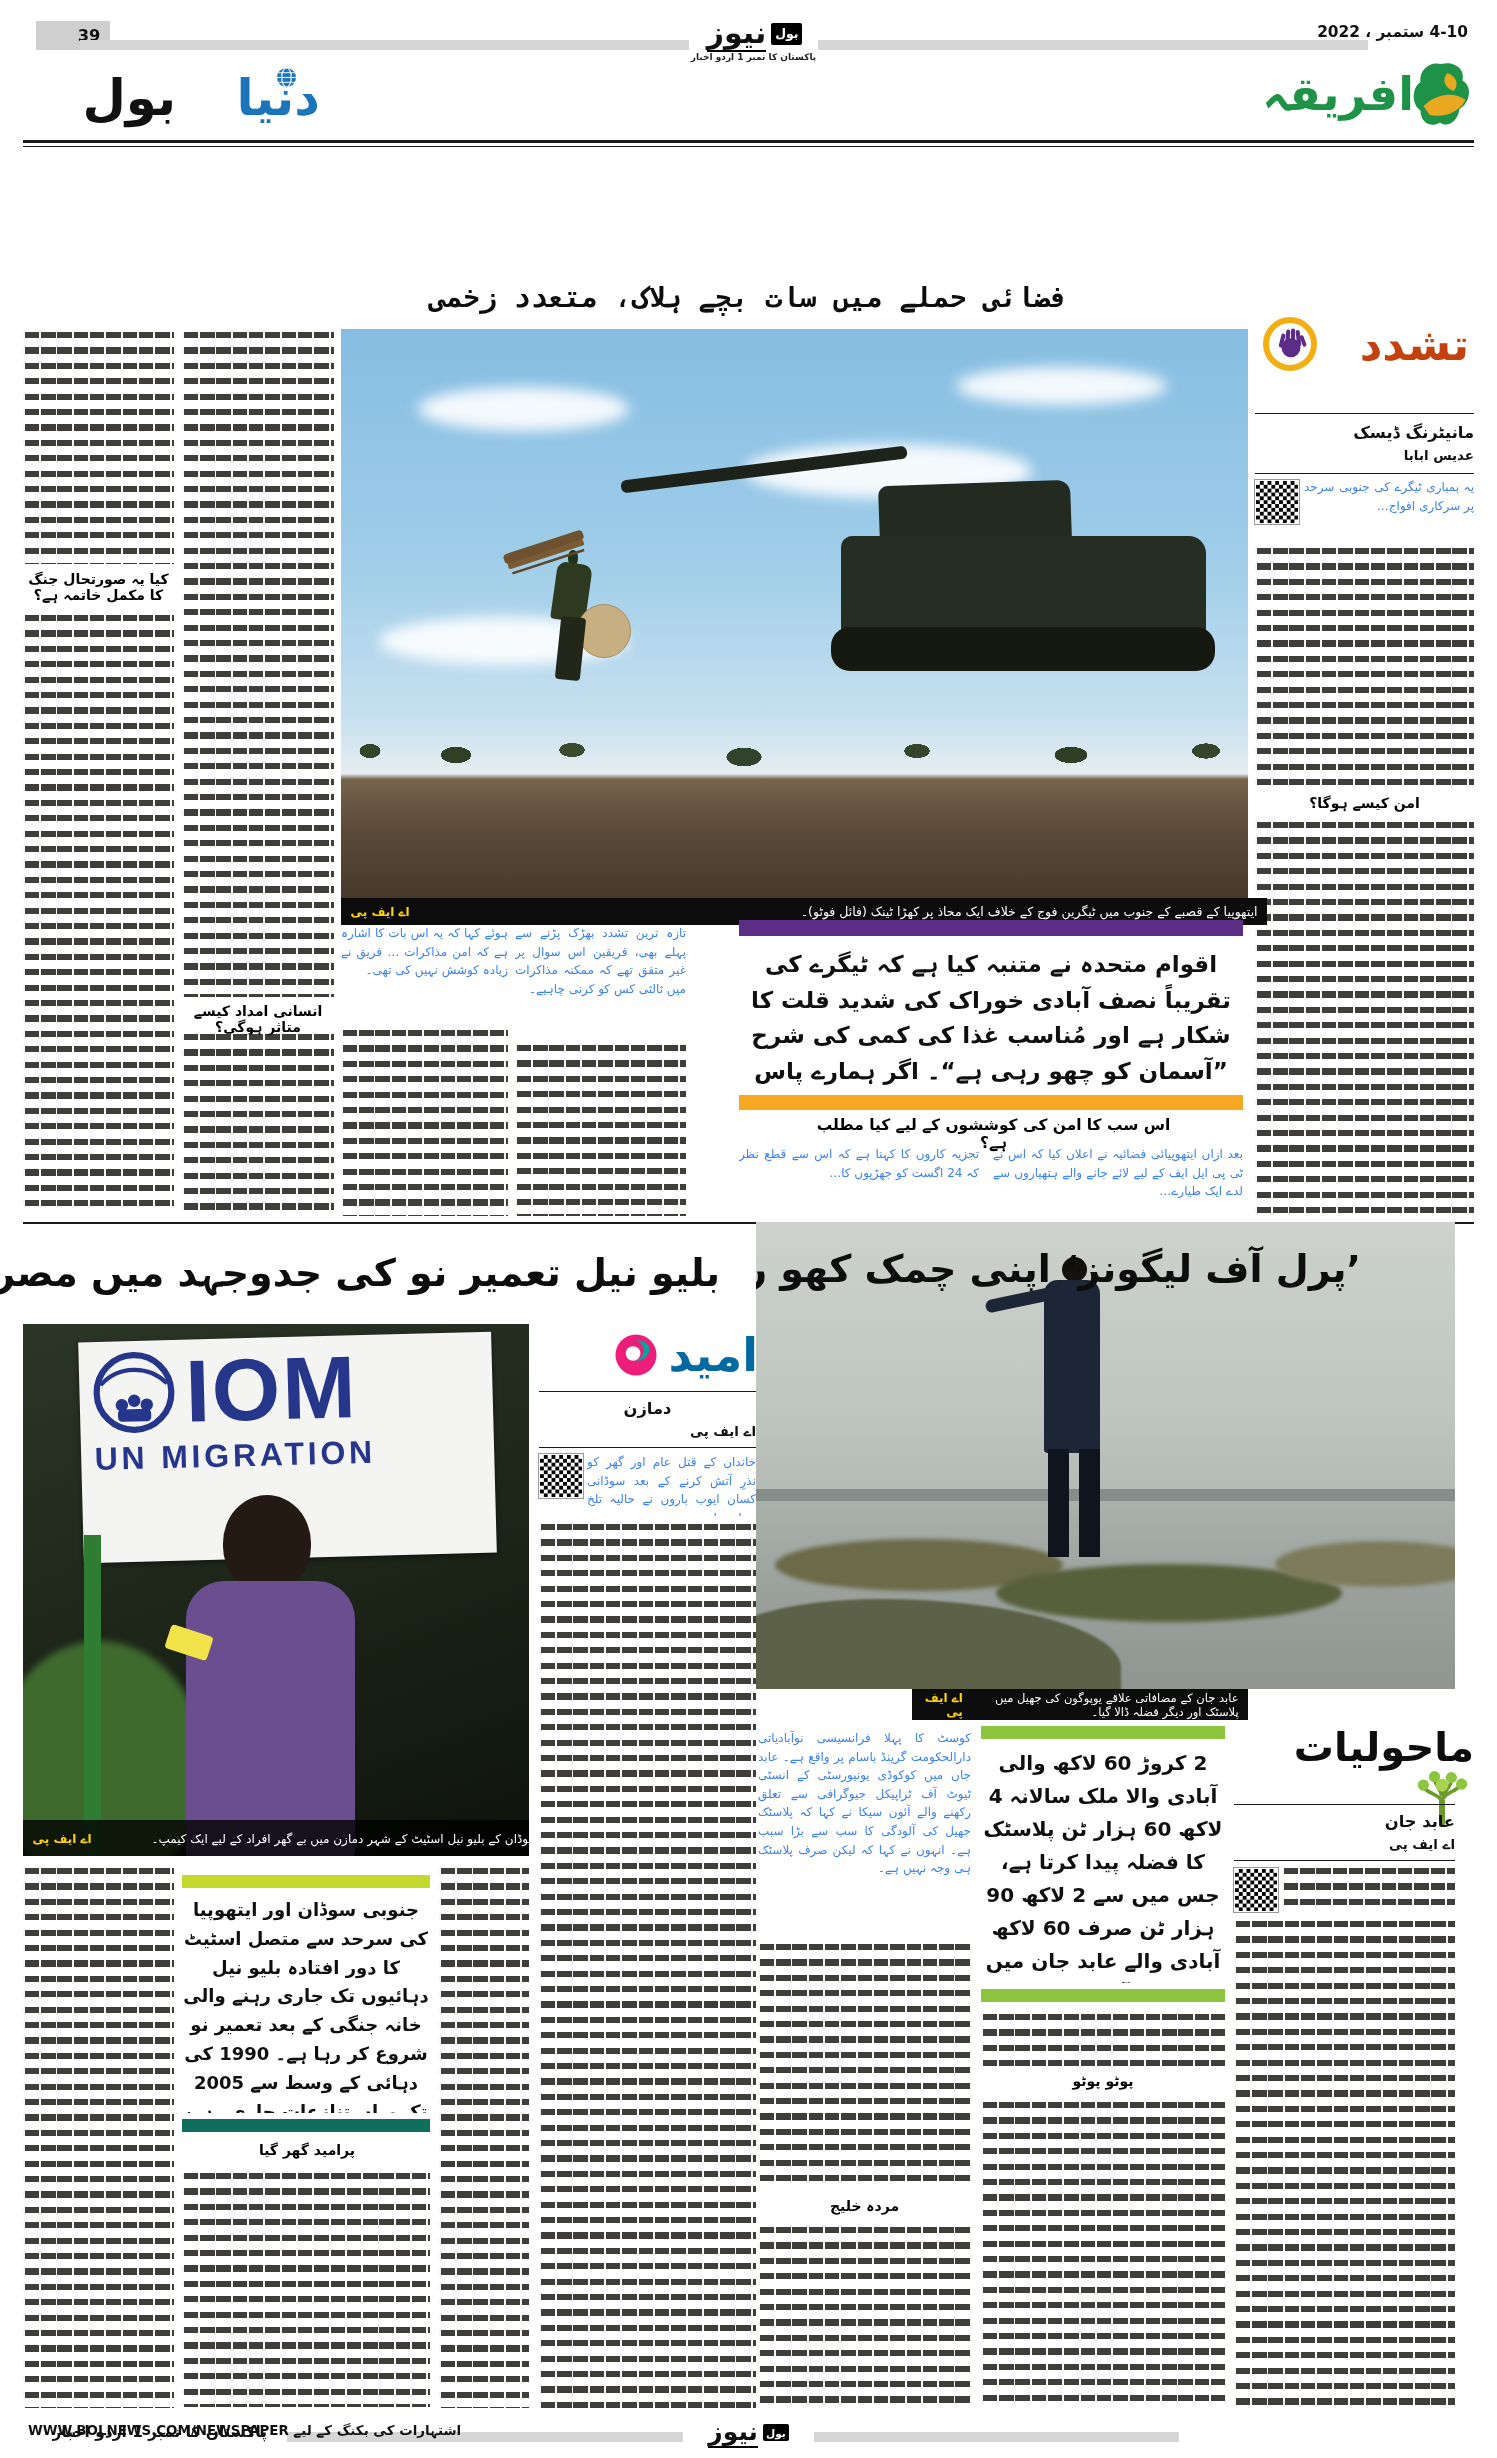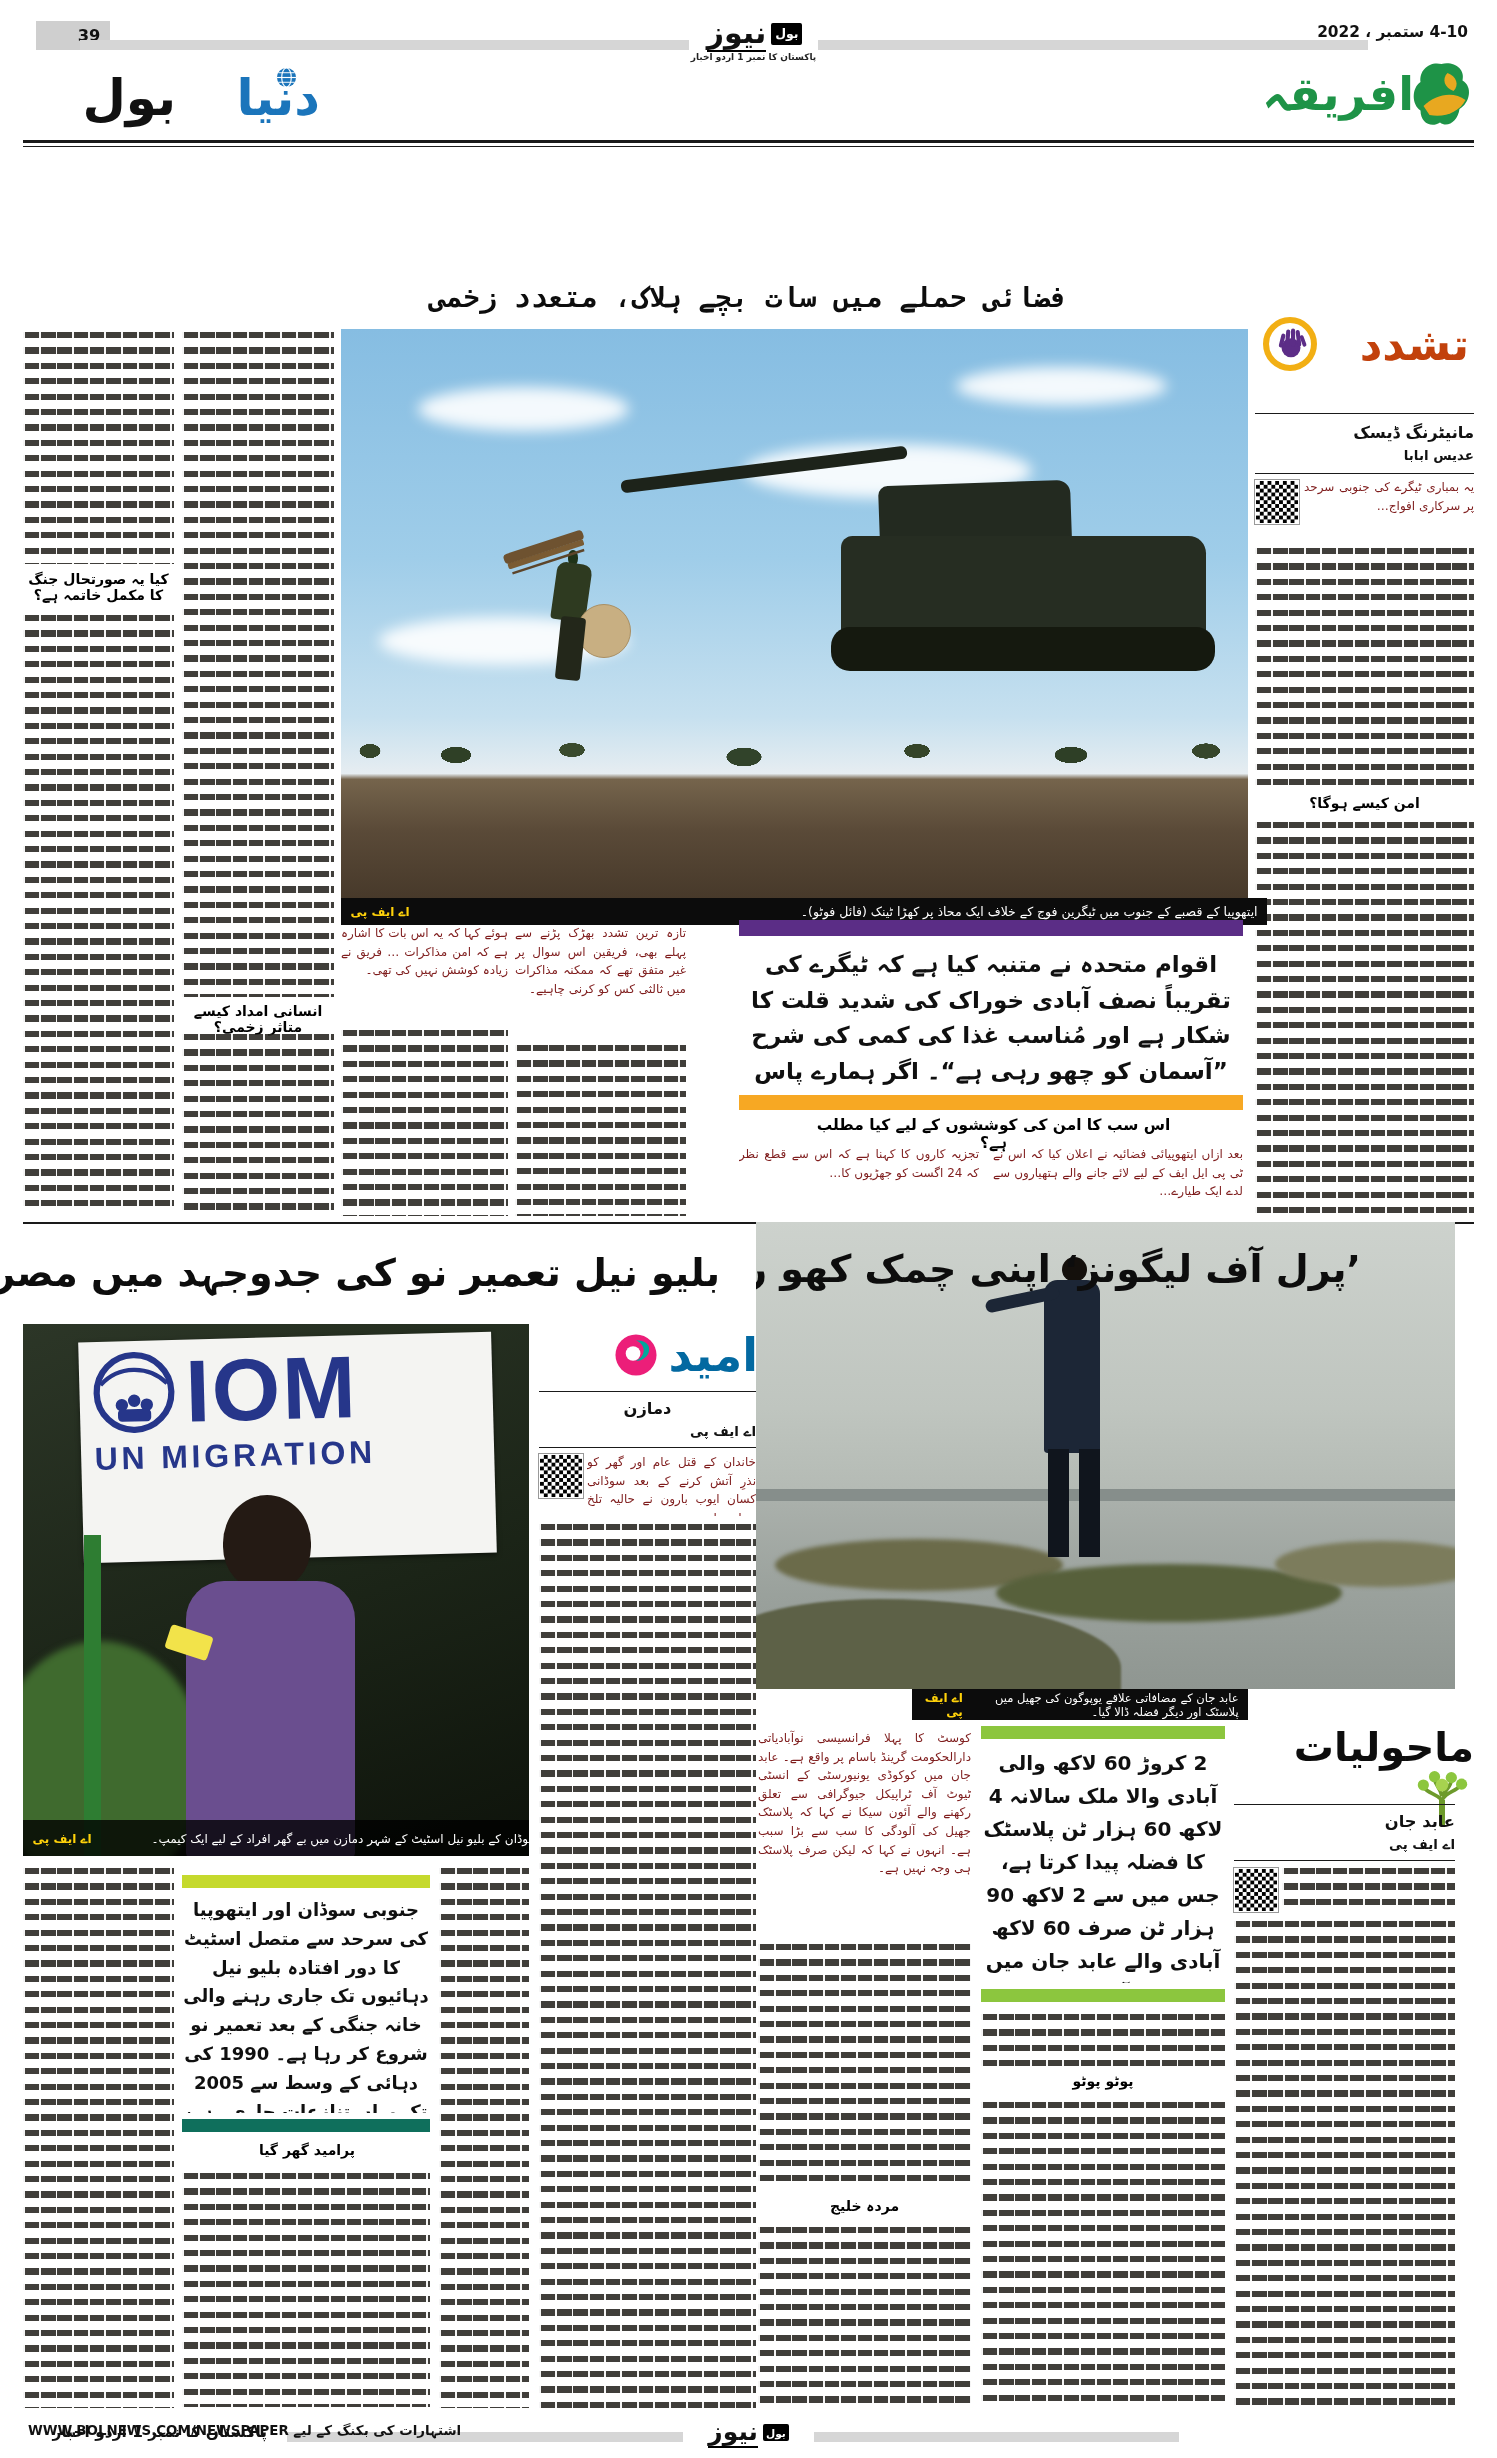--- a/index.html
+++ b/index.html
@@ -9,21 +9,21 @@
   .nowrap{white-space:nowrap;}
   
   .ft{background-image:
       repeating-linear-gradient(to right, rgba(255,255,255,.95) 0 1.9px, transparent 1.9px 16.3px),
       repeating-linear-gradient(to bottom, #26241f 0 6.2px, transparent 6.2px 15.4px);
       opacity:.88;}
   .rule{background:#1a1a1a;}
   .grayrule{background:#d6d6d6;}
   .small-bold{font-weight:bold;font-size:16.3px;}
   .tiny-bold{font-weight:bold;font-size:13.4px;}
-  .bodytxt{font-size:12px;line-height:1.55;text-align:justify;color:#7f1d1d;}
+  .bodytxt{font-size:12px;line-height:1.55;text-align:justify;color:#3b82f6;}
   .caption-strip{background:#0c0c0c;color:#fff;display:flex;align-items:center;
       justify-content:space-between;padding:0 9.6px;font-size:12.5px;}
   .credit{color:#ffd20a;font-weight:bold;font-size:12px;}
   .qr{background:repeating-conic-gradient(#000 0% 25%, #fff 0% 50%) 0 0/7.7px 7.7px;border:1.9px solid #fff;outline:1px solid #999;}
   .headline-xl{font-weight:bold;text-align:center;color:#0d0d0d;}
   .quote{font-weight:bold;text-align:center;color:#101010;}
   .subhead{font-weight:bold;font-size:14px;color:#000;}
   .kicker-label{font-weight:bold;}
   .cloud{background:rgba(255,255,255,.9);border-radius:50%;filter:blur(6.7px);}
 </style>
@@ -90,21 +90,21 @@
   <div class="abs bodytxt" style="left:1305px;top:478px;width:170px;height:61px;overflow:hidden;">یہ بمباری ٹیگرے کی جنوبی سرحد پر سرکاری افواج…</div>
   <div class="abs ft" style="left:1256px;top:548px;width:219px;height:242px;"></div>
   <div class="abs subhead" style="left:1256px;top:795px;width:219px;text-align:center;">امن کیسے ہوگا؟</div>
   <div class="abs ft" style="left:1256px;top:822px;width:219px;height:394px;"></div>
 
   <div class="abs ft" style="left:24px;top:332px;width:151px;height:232px;"></div>
   <div class="abs subhead" style="left:24px;top:571px;width:151px;text-align:center;">کیا یہ صورتحال جنگ کا مکمل خاتمہ ہے؟</div>
   <div class="abs ft" style="left:24px;top:615px;width:151px;height:601px;"></div>
 
   <div class="abs ft" style="left:183px;top:332px;width:152px;height:665px;"></div>
-  <div class="abs subhead" style="left:183px;top:1003px;width:152px;text-align:center;">انسانی امداد کیسے متاثر زخمی؟</div>
+  <div class="abs subhead" style="left:183px;top:1003px;width:152px;text-align:center;">انسانی امداد کیسے متاثر ہوگی؟</div>
   <div class="abs ft" style="left:183px;top:1034px;width:152px;height:183px;"></div>
 
   <div class="abs" style="left:342px;top:329px;width:907px;height:570px;overflow:hidden;background:linear-gradient(180deg,#86bde2 0%,#9fcde9 40%,#c6e0ef 68%,#e6edf1 78%,#75644c 79%,#5a4a38 88%,#47392a 100%);">
     <div class="cloud abs" style="left:77px;top:58px;width:211px;height:44px;"></div>
     <div class="cloud abs" style="left:403px;top:115px;width:288px;height:54px;"></div>
     <div class="cloud abs" style="left:615px;top:38px;width:211px;height:38px;"></div>
     <div class="cloud abs" style="left:38px;top:288px;width:250px;height:48px;"></div>
 
     <div class="abs" style="left:0;top:384px;width:907px;height:69px;background:radial-gradient(17.3px 11.5px at 29px 38px,#35452a 60%,transparent 61%) ,radial-gradient(25px 13.4px at 115px 42px,#2f4026 60%,transparent 61%),radial-gradient(21px 11.5px at 231px 37px,#3a4b2e 60%,transparent 61%),radial-gradient(29px 15.4px at 403px 44px,#31432a 60%,transparent 61%),radial-gradient(21px 11.5px at 576px 38px,#354529 60%,transparent 61%),radial-gradient(27px 13.4px at 730px 42px,#2e3f26 60%,transparent 61%),radial-gradient(23px 12.5px at 865px 38px,#36462b 60%,transparent 61%);"></div>
 

